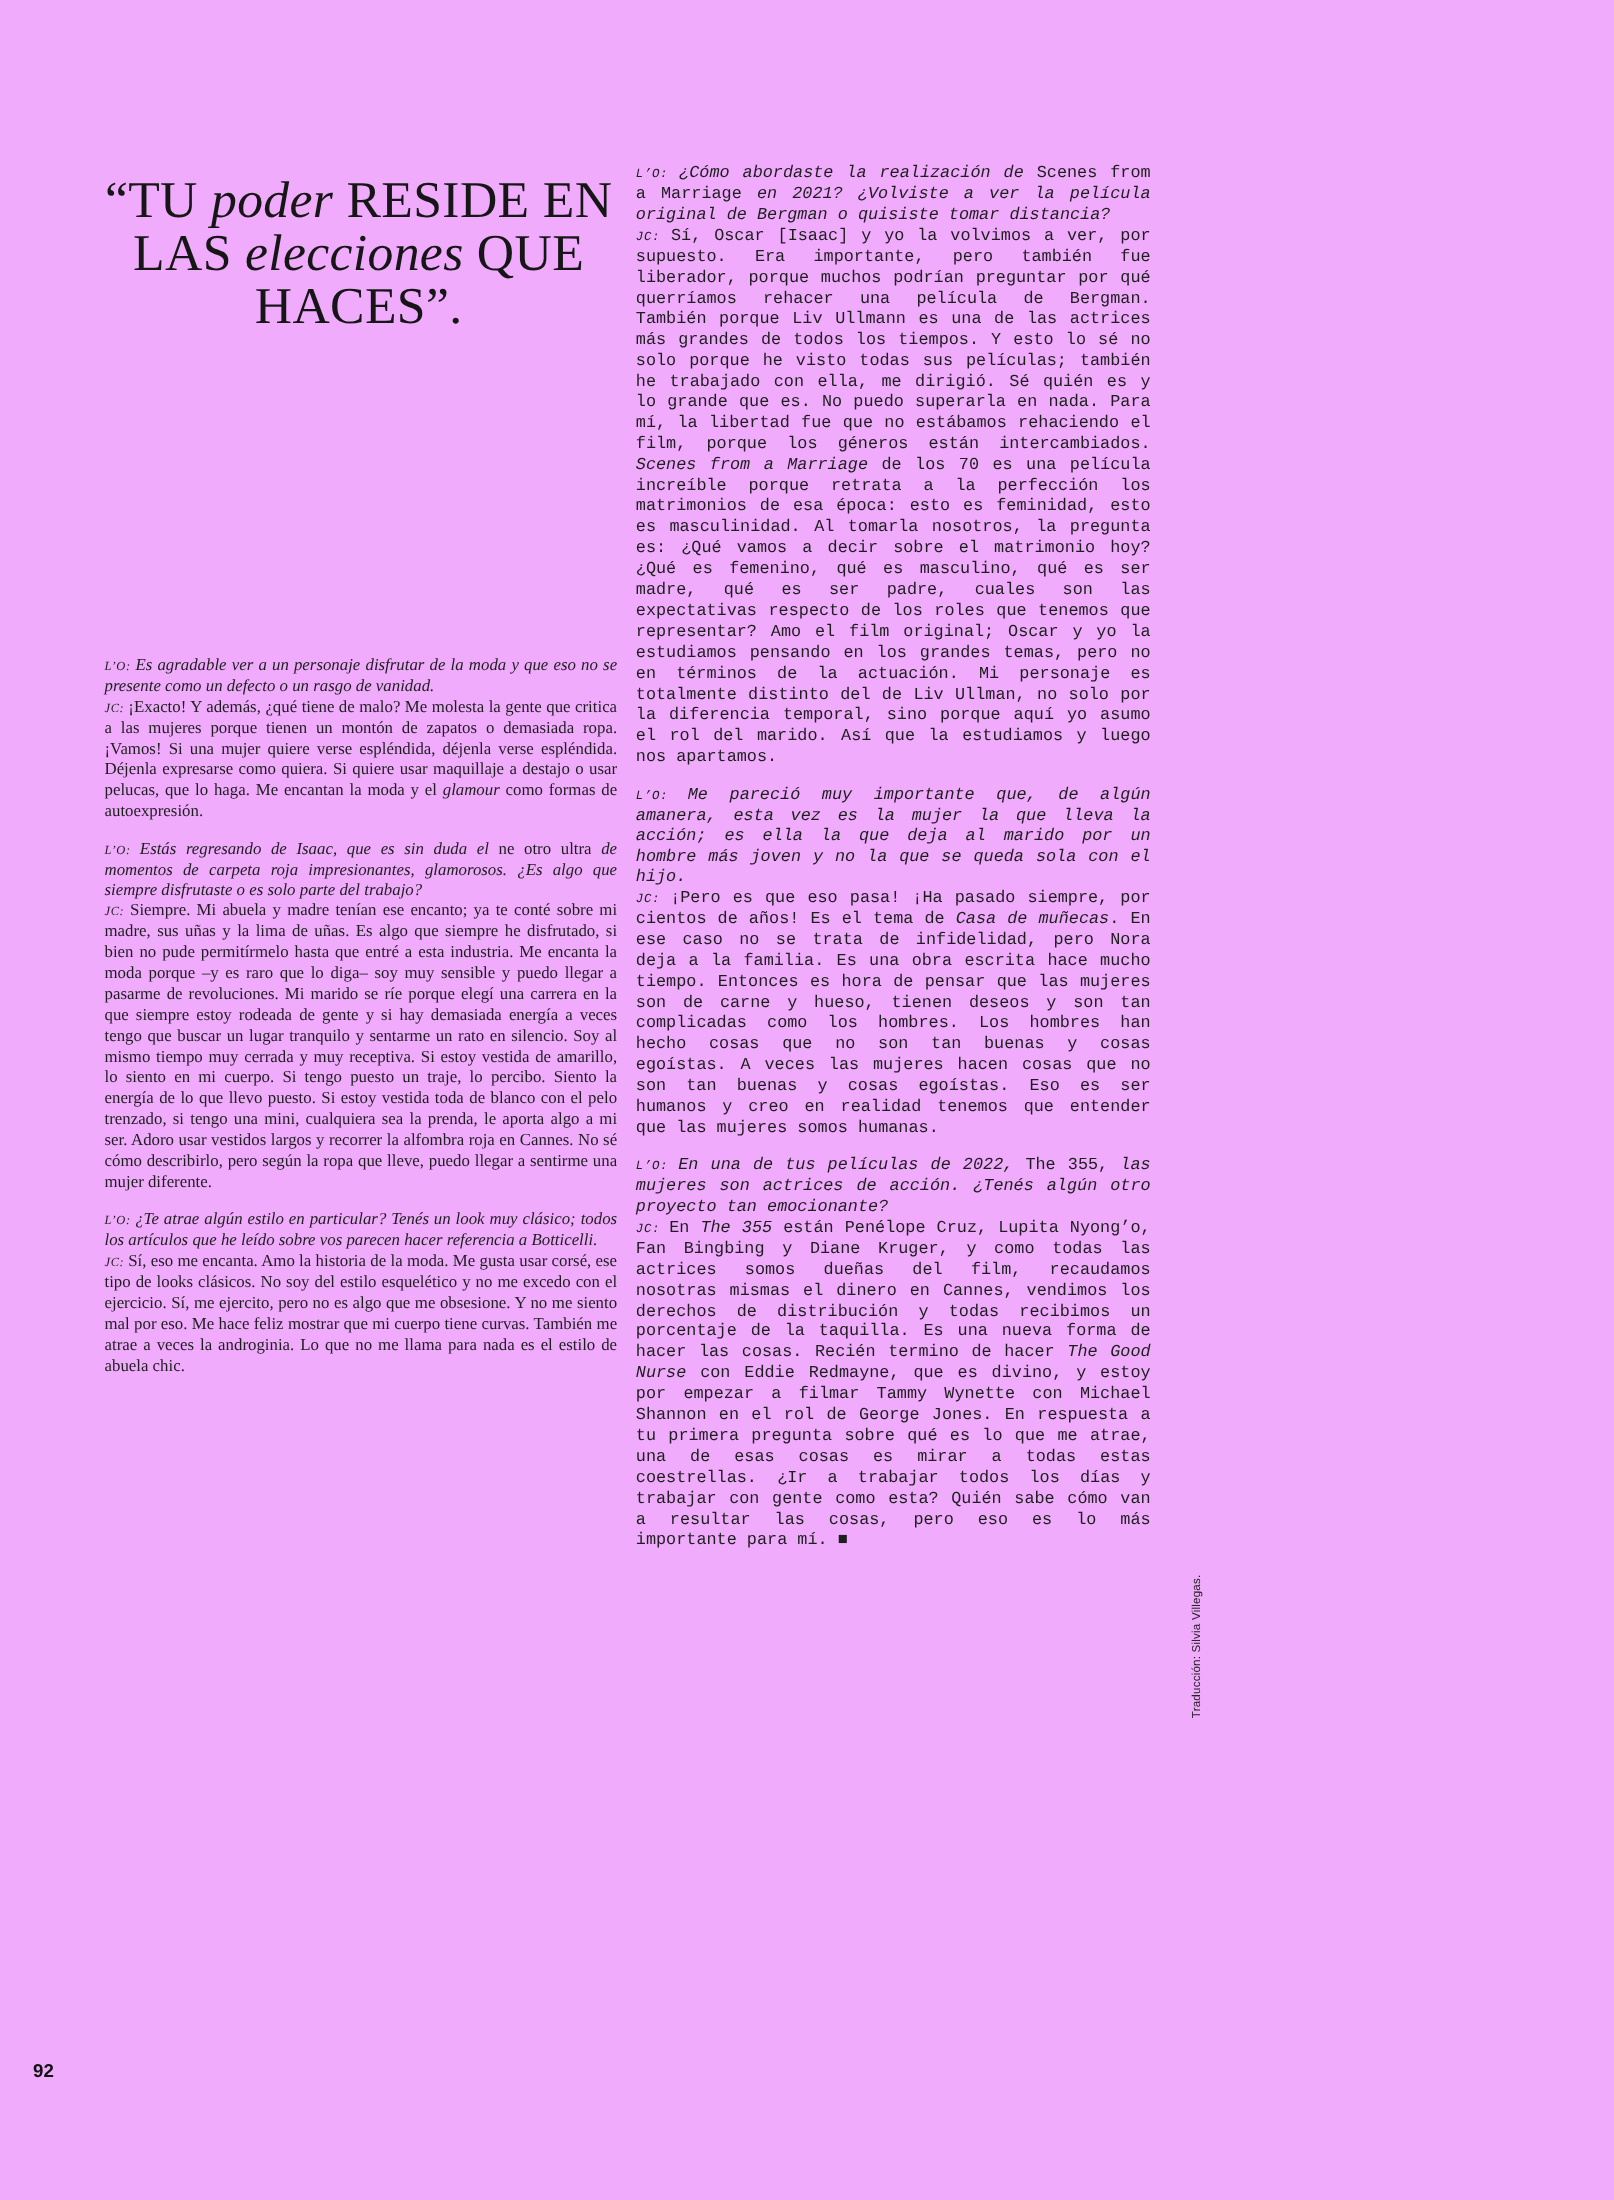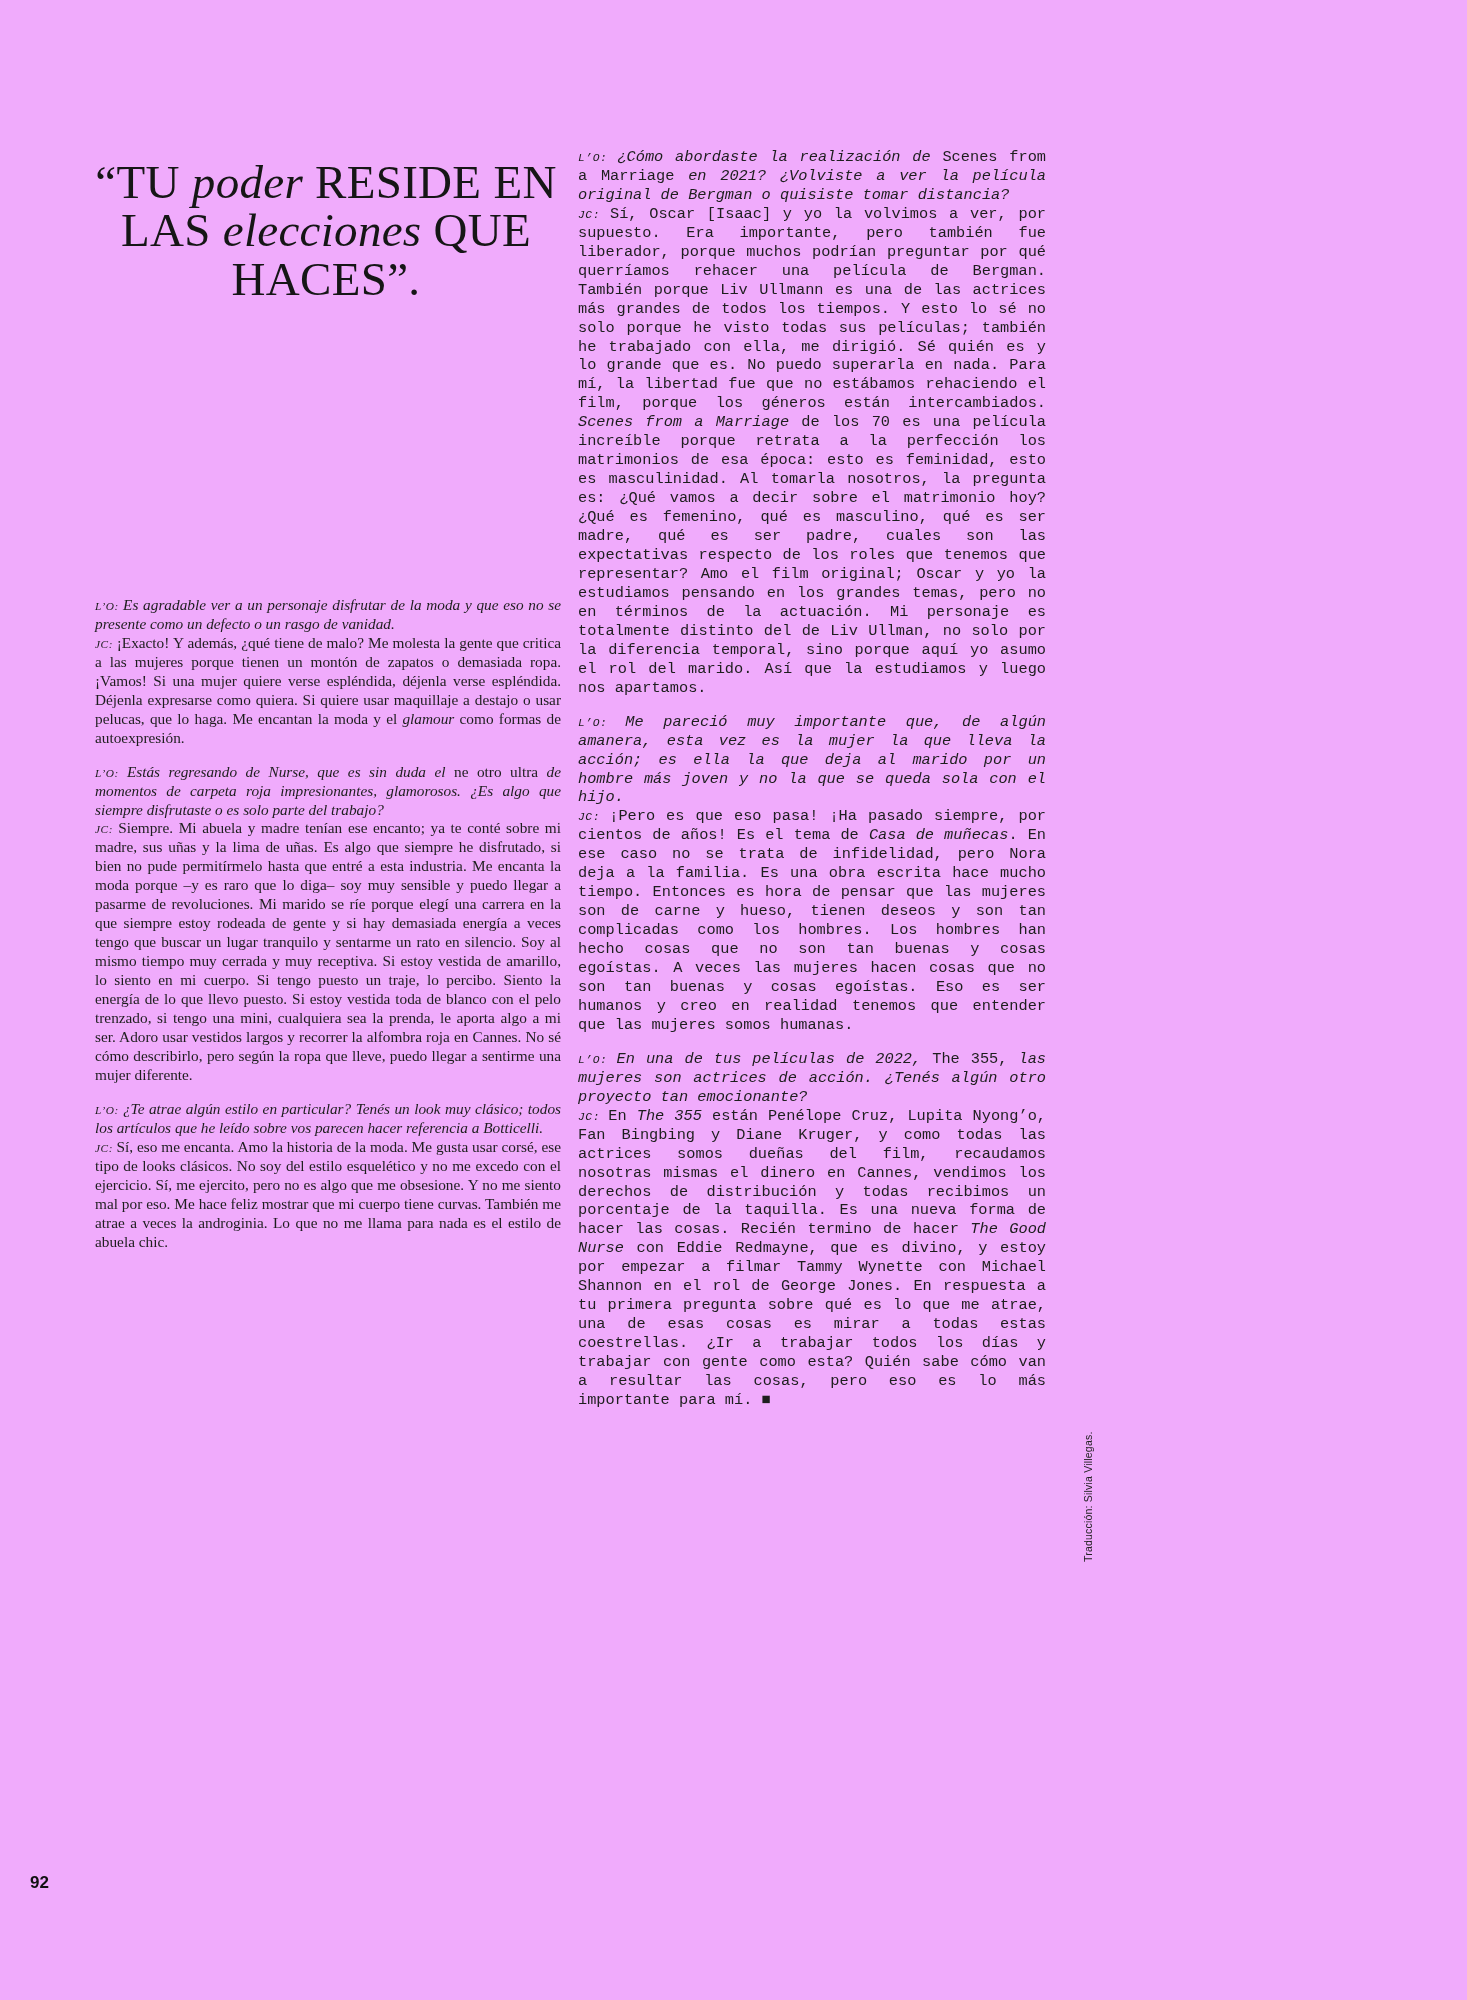--- a/index.html
+++ b/index.html
@@ -42,21 +42,21 @@
 </head>
 <body>
 
 <div class="page">
 
   <div class="pull-quote"><span>“TU </span><span class="it">poder</span><span> RESIDE EN LAS </span><span class="it">elecciones</span><span> QUE HACES”.</span></div>
 
   <div class="column col-left">
       <p class="para q"><span class="speaker">L’O: </span><span class="it">Es agradable ver a un personaje disfrutar de la moda y que eso no se presente como un defecto o un rasgo de vanidad.</span></p>
       <p class="para a"><span class="speaker">JC: </span><span>¡Exacto! Y además, ¿qué tiene de malo? Me molesta la gente que critica a las mujeres porque tienen un montón de zapatos o demasiada ropa. ¡Vamos! Si una mujer quiere verse espléndida, déjenla verse espléndida. Déjenla expresarse como quiera. Si quiere usar maquillaje a destajo o usar pelucas, que lo haga. Me encantan la moda y el </span><span class="it">glamour</span><span> como formas de autoexpresión.</span></p>
-      <p class="para q"><span class="speaker">L’O: </span><span class="it">Estás regresando de Nurse, que es sin duda el </span><span>ne otro ultra </span><span class="it">de momentos de carpeta roja impresionantes, glamorosos. ¿Es algo que siempre disfrutaste o es solo parte del trabajo?</span></p>
+      <p class="para q"><span class="speaker">L’O: </span><span class="it">Estás regresando de Isaac, que es sin duda el </span><span>ne otro ultra </span><span class="it">de momentos de carpeta roja impresionantes, glamorosos. ¿Es algo que siempre disfrutaste o es solo parte del trabajo?</span></p>
       <p class="para a"><span class="speaker">JC: </span><span>Siempre. Mi abuela y madre tenían ese encanto; ya te conté sobre mi madre, sus uñas y la lima de uñas. Es algo que siempre he disfrutado, si bien no pude permitírmelo hasta que entré a esta industria. Me encanta la moda porque –y es raro que lo diga– soy muy sensible y puedo llegar a pasarme de revoluciones. Mi marido se ríe porque elegí una carrera en la que siempre estoy rodeada de gente y si hay demasiada energía a veces tengo que buscar un lugar tranquilo y sentarme un rato en silencio. Soy al mismo tiempo muy cerrada y muy receptiva. Si estoy vestida de amarillo, lo siento en mi cuerpo. Si tengo puesto un traje, lo percibo. Siento la energía de lo que llevo puesto. Si estoy vestida toda de blanco con el pelo trenzado, si tengo una mini, cualquiera sea la prenda, le aporta algo a mi ser. Adoro usar vestidos largos y recorrer la alfombra roja en Cannes. No sé cómo describirlo, pero según la ropa que lleve, puedo llegar a sentirme una mujer diferente.</span></p>
       <p class="para q"><span class="speaker">L’O: </span><span class="it">¿Te atrae algún estilo en particular? Tenés un look muy clásico; todos los artículos que he leído sobre vos parecen hacer referencia a Botticelli.</span></p>
       <p class="para a"><span class="speaker">JC: </span><span>Sí, eso me encanta. Amo la historia de la moda. Me gusta usar corsé, ese tipo de looks clásicos. No soy del estilo esquelético y no me excedo con el ejercicio. Sí, me ejercito, pero no es algo que me obsesione. Y no me siento mal por eso. Me hace feliz mostrar que mi cuerpo tiene curvas. También me atrae a veces la androginia. Lo que no me llama para nada es el estilo de abuela chic.</span></p>
     </div>
 
   <div class="column col-right">
       <p class="para q"><span class="speaker">L’O: </span><span class="it">¿Cómo abordaste la realización de </span><span>Scenes from a Marriage </span><span class="it">en 2021? ¿Volviste a ver la película original de Bergman o quisiste tomar distancia?</span></p>
       <p class="para a"><span class="speaker">JC: </span><span>Sí, Oscar [Isaac] y yo la volvimos a ver, por supuesto. Era importante, pero también fue liberador, porque muchos podrían preguntar por qué querríamos rehacer una película de Bergman. También porque Liv Ullmann es una de las actrices más grandes de todos los tiempos. Y esto lo sé no solo porque he visto todas sus películas; también he trabajado con ella, me dirigió. Sé quién es y lo grande que es. No puedo superarla en nada. Para mí, la libertad fue que no estábamos rehaciendo el film, porque los géneros están intercambiados. </span><span class="it">Scenes from a Marriage</span><span> de los 70 es una película increíble porque retrata a la perfección los matrimonios de esa época: esto es feminidad, esto es masculinidad. Al tomarla nosotros, la pregunta es: ¿Qué vamos a decir sobre el matrimonio hoy? ¿Qué es femenino, qué es masculino, qué es ser madre, qué es ser padre, cuales son las expectativas respecto de los roles que tenemos que representar? Amo el film original; Oscar y yo la estudiamos pensando en los grandes temas, pero no en términos de la actuación. Mi personaje es totalmente distinto del de Liv Ullman, no solo por la diferencia temporal, sino porque aquí yo asumo el rol del marido. Así que la estudiamos y luego nos apartamos.</span></p>
       <p class="para q"><span class="speaker">L’O: </span><span class="it">Me pareció muy importante que, de algún amanera, esta vez es la mujer la que lleva la acción; es ella la que deja al marido por un hombre más joven y no la que se queda sola con el hijo.</span></p>
       <p class="para a"><span class="speaker">JC: </span><span>¡Pero es que eso pasa! ¡Ha pasado siempre, por cientos de años! Es el tema de </span><span class="it">Casa de muñecas</span><span>. En ese caso no se trata de infidelidad, pero Nora deja a la familia. Es una obra escrita hace mucho tiempo. Entonces es hora de pensar que las mujeres son de carne y hueso, tienen deseos y son tan complicadas como los hombres. Los hombres han hecho cosas que no son tan buenas y cosas egoístas. A veces las mujeres hacen cosas que no son tan buenas y cosas egoístas. Eso es ser humanos y creo en realidad tenemos que entender que las mujeres somos humanas.</span></p>

